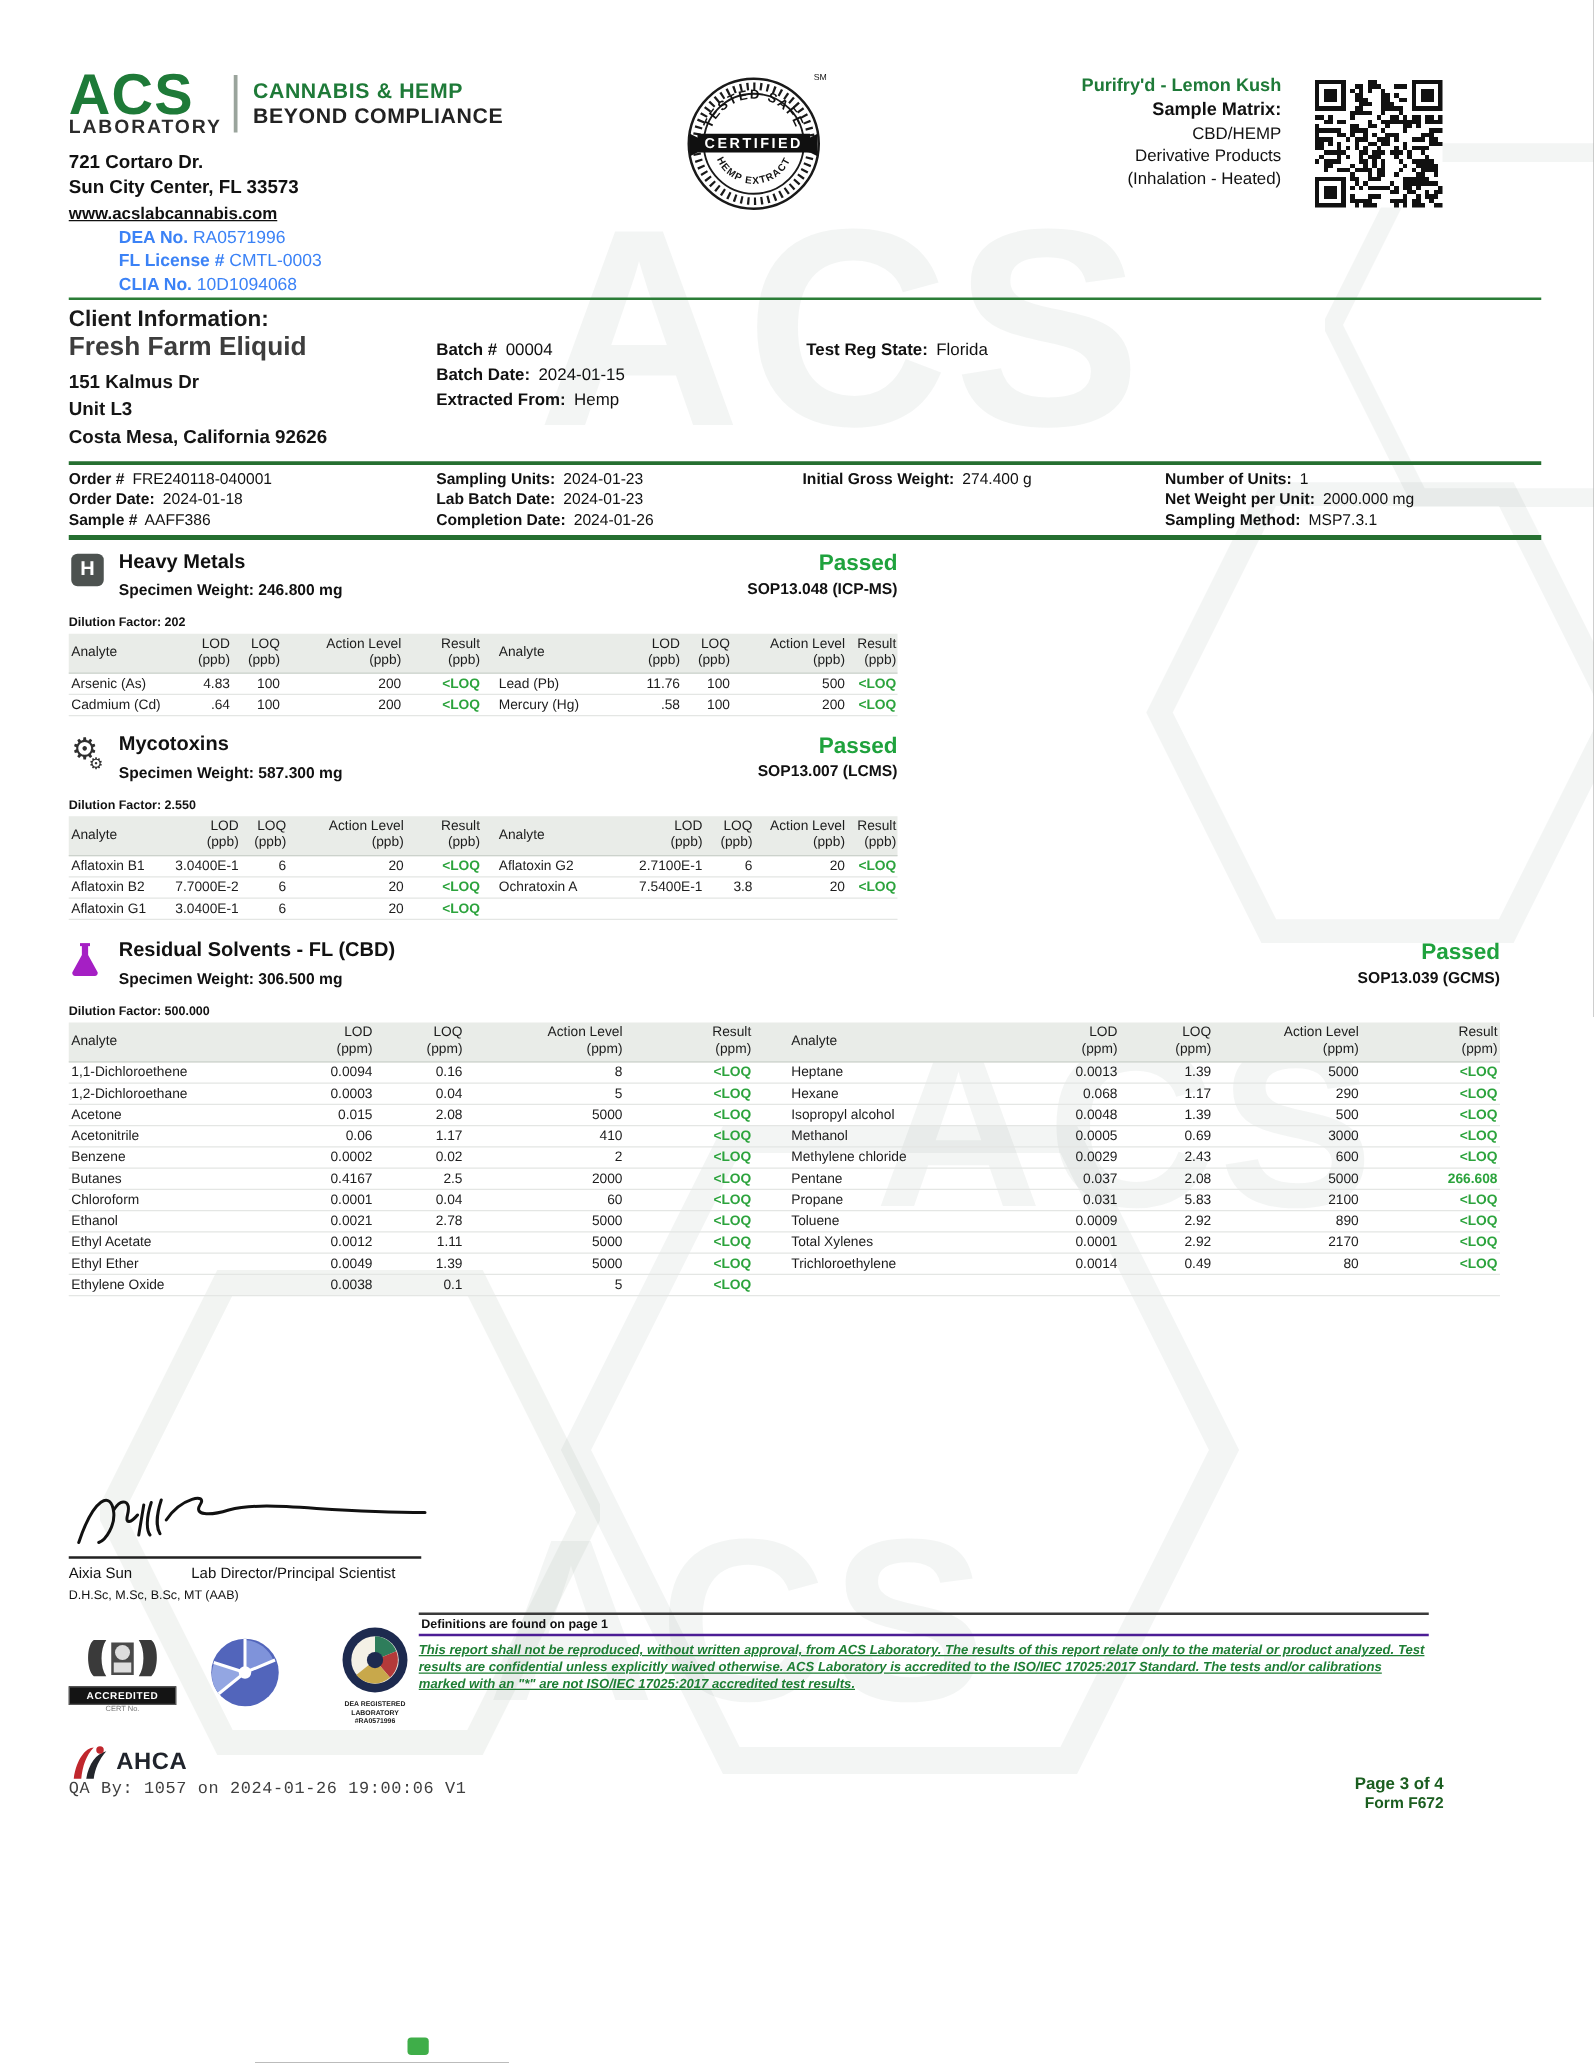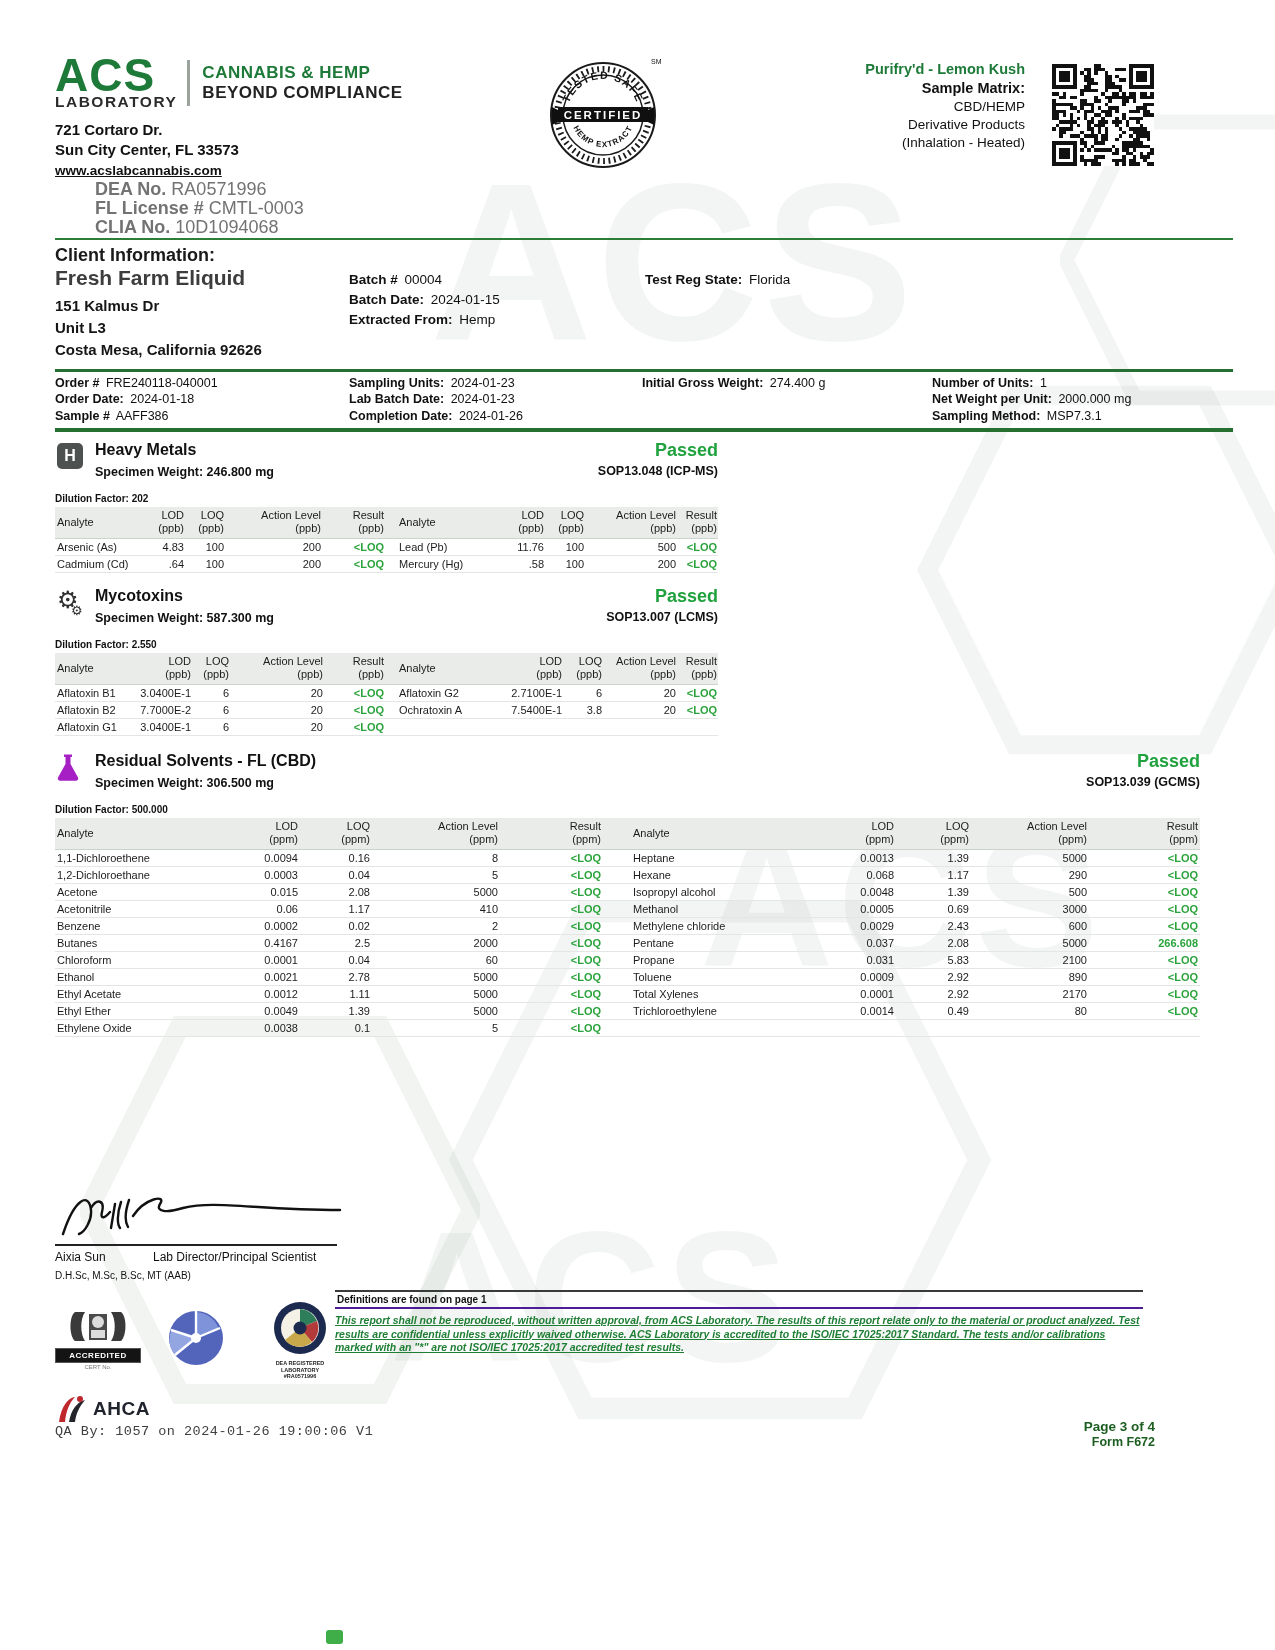--- a/index.html
+++ b/index.html
@@ -14,21 +14,21 @@
   .logo-row{display:flex;align-items:center;}
   .logo-acs{color:#1e7a38;font-weight:bold;font-size:46px;line-height:38px;letter-spacing:1px;}
   .logo-lab{color:#2b2b2b;font-weight:bold;font-size:15.5px;letter-spacing:1.5px;line-height:16px;}
   .logo-div{width:3px;height:46px;background:#9aa49c;margin:0 12px 0 10px;}
   .tag-top{color:#1e7a38;font-weight:bold;font-size:17px;letter-spacing:0.5px;}
   .tag-bot{color:#222;font-weight:bold;font-size:17px;letter-spacing:0.5px;}
   .addr{font-weight:bold;font-size:15px;line-height:20px;color:#111;}
   .addr1{margin-top:10px;}
   .website{display:inline-block;font-weight:bold;font-size:13.5px;color:#111;
            text-decoration:underline;margin:3px 0 2px 0;cursor:pointer;}
-  .lic{font-size:18px;line-height:19px;color:#737373;padding-left:40px;}
+  .lic{font-size:14px;line-height:19px;color:#3b82f6;padding-left:40px;}
   .seal{position:absolute;left:545px;top:54px;z-index:2;}
   .sample-info{position:absolute;left:680px;top:60px;width:345px;text-align:right;z-index:2;}
   .sample-name{color:#1e7a38;font-weight:bold;font-size:14.5px;line-height:19px;}
   .sample-matrix-label{font-weight:bold;font-size:14.5px;line-height:19px;color:#111;}
   .sample-line{font-size:13.5px;line-height:18px;color:#111;}
   .qr{position:absolute;left:1052px;top:64px;z-index:2;}
   .title-wrap{position:absolute;left:55px;top:198px;width:1120px;text-align:center;z-index:2;}
   .title-main{font-weight:bold;font-size:22px;color:#111;}
   .title-sub{font-weight:bold;font-size:12.5px;color:#1e7e34;margin-top:2px;}
   

